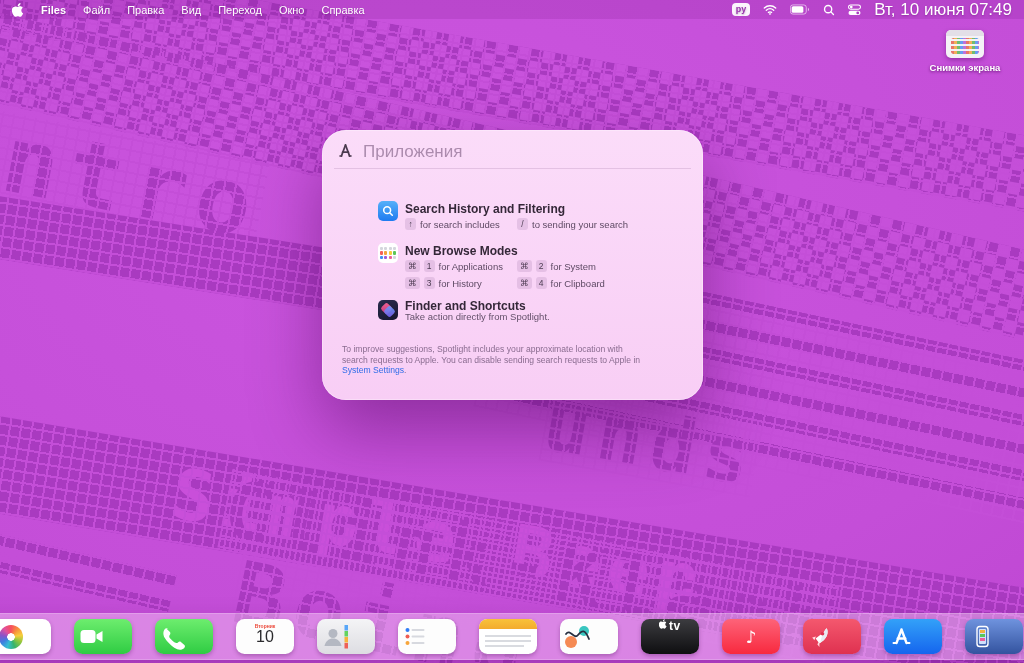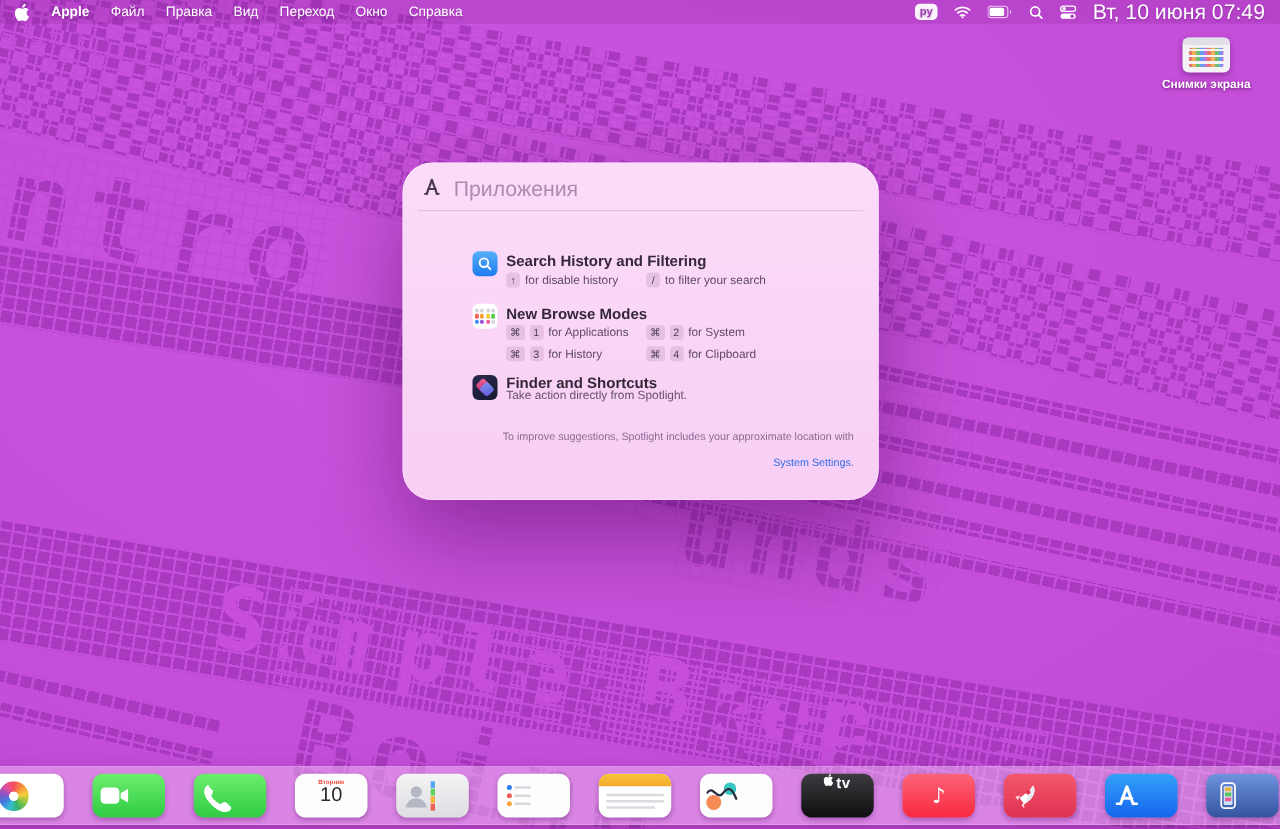--- a/index.html
+++ b/index.html
@@ -56,21 +56,21 @@
   .sp-divider { position:absolute; left:12px; right:12px; top:38px; height:1px;
     background:rgba(95,45,100,.14); }
   .tip-icon { position:absolute; width:20px; height:20px; border-radius:5px; left:56px; }
   .tip-title { position:absolute; left:83px; font-size:12px; font-weight:700; color:#342738; }
   .tip-sub { position:absolute; left:83px; font-size:9.5px; color:#64506a; }
   .sc-row { position:absolute; left:83px; display:flex; align-items:center; gap:4px;
     font-size:9.5px; color:#5e4a64; }
   .sc-col2 { left:195px; }
   .key { min-width:11px; padding:0 3px; height:12px; line-height:12px; text-align:center;
     background:rgba(125,80,135,.16); border-radius:3px; font-size:8.5px; color:#4c3b52; }
-  .sp-footer { position:absolute; left:20px; right:20px; top:214px; text-align:right;
+  .sp-footer { position:absolute; left:20px; right:20px; top:214px; text-align:left;
     font-size:8.6px; line-height:10.5px; color:#8a6c90; }
   .sp-link { color:#2f6de8; cursor:pointer; }
 
   
   .ic-search { background:linear-gradient(180deg,#56b0f9,#1e7bf0); display:flex;
     align-items:center; justify-content:center; }
   .ic-grid { background:#fff; display:grid; grid-template-columns:repeat(4,3.2px);
     grid-auto-rows:3.2px; gap:1.4px; align-content:center; justify-content:center; }
   .ic-grid i { border-radius:1px; }
   .ic-shortcuts { background:linear-gradient(160deg,#2a2b4d,#16172f); overflow:hidden; }
@@ -114,21 +114,21 @@
   <div class="band px-text pixelate" style="left:235px; top:548px; font-size:86px; letter-spacing:9px; transform:rotate(12deg);">Boing</div>
 </div>
 
 <div class="menubar">
   <span class="mb-ic">
     <svg width="12" height="14" viewBox="0 0 20 24" fill="#fff">
         <path d="M15.7 12.6c-.03-3 2.45-4.44 2.56-4.51-1.4-2.05-3.58-2.33-4.35-2.36-1.85-.19-3.61 1.09-4.55 1.09-.94 0-2.39-1.06-3.93-1.03-2.02.03-3.88 1.17-4.92 2.98-2.1 3.64-.54 9.03 1.51 11.99 1 1.45 2.19 3.08 3.75 3.02 1.5-.06 2.07-.97 3.89-.97 1.82 0 2.33.97 3.92.94 1.62-.03 2.64-1.47 3.63-2.93 1.14-1.68 1.61-3.3 1.64-3.39-.04-.01-3.14-1.2-3.17-4.77z"></path>
         <path d="M13.1 3.8c.83-1 1.39-2.4 1.24-3.8-1.2.05-2.65.8-3.5 1.8-.77.89-1.45 2.31-1.27 3.67 1.34.1 2.7-.68 3.53-1.67z"></path>
       </svg>
   </span>
-  <span class="appname">Apple</span>
+  <span class="appname">Files</span>
   <span>Файл</span>
   <span>Правка</span>
   <span>Вид</span>
   <span>Переход</span>
   <span>Окно</span>
   <span>Справка</span>
   <span class="mb-right">
     <span class="lang-badge">ру</span>
     <span class="mb-ic">
       <svg width="14" height="11" viewBox="0 0 16 12" fill="none" stroke="#fff" stroke-width="1.6" stroke-linecap="round">
@@ -187,25 +187,25 @@
 
   <div class="tip-icon ic-search" style="top:71px;">
     <svg width="12" height="12" viewBox="0 0 14 14" fill="none" stroke="#fff" stroke-width="1.8" stroke-linecap="round">
         <circle cx="6" cy="6" r="4"></circle>
         <path d="M9 9l3 3"></path>
       </svg>
   </div>
   <div class="tip-title" style="top:72px;">Search History and Filtering</div>
   <div class="sc-row" style="top:88px;">
     <span class="key">↑</span>
-    <span>for disable history</span>
+    <span>for search includes</span>
   </div>
   <div class="sc-row sc-col2" style="top:88px;">
     <span class="key">/</span>
-    <span>to filter your search</span>
+    <span>to sending your search</span>
   </div>
 
   <div class="tip-icon ic-grid" style="top:113px;">
     <i style="background:#d4d6dc"></i>
       <i style="background:#d4d6dc"></i>
       <i style="background:#d4d6dc"></i>
       <i style="background:#d4d6dc"></i>
     <i style="background:#f5605a"></i>
       <i style="background:#f5a23c"></i>
       <i style="background:#f2ce3a"></i>
@@ -251,21 +251,21 @@
       </defs>
       <rect x="4" y="4" width="9" height="9" rx="2.5" transform="rotate(45 8.5 8.5)" fill="url(#g1)"></rect>
       <rect x="7" y="7" width="9" height="9" rx="2.5" transform="rotate(45 11.5 11.5)" fill="url(#g2)" opacity="0.9"></rect>
     </svg>
   </div>
   <div class="tip-title" style="top:169px;">Finder and Shortcuts</div>
   <div class="tip-sub" style="top:181px;">Take action directly from Spotlight.</div>
 
   <div class="sp-footer">
     <span>To improve suggestions, Spotlight includes your approximate location with</span><br>
-    <br>
+    <span>search requests to Apple. You can disable sending search requests to Apple in</span><br>
     <span class="sp-link">System Settings</span><span>.</span>
   </div>
 </div>
 
 <div class="dock">
 
   <div class="dicon noclip" style="background:linear-gradient(90deg,#e6f3fd 0 46%,#2e9bf5 46%); border-radius:8.5px;">
     <svg style="position:absolute;inset:0" width="35" height="35" viewBox="0 0 35 35" fill="none" stroke="#14466e" stroke-width="1.6" stroke-linecap="round">
         <path d="M11 13v5M24 13v5"></path>
         <path d="M9 23c5.5 4.5 11.5 4.5 17 0"></path>

